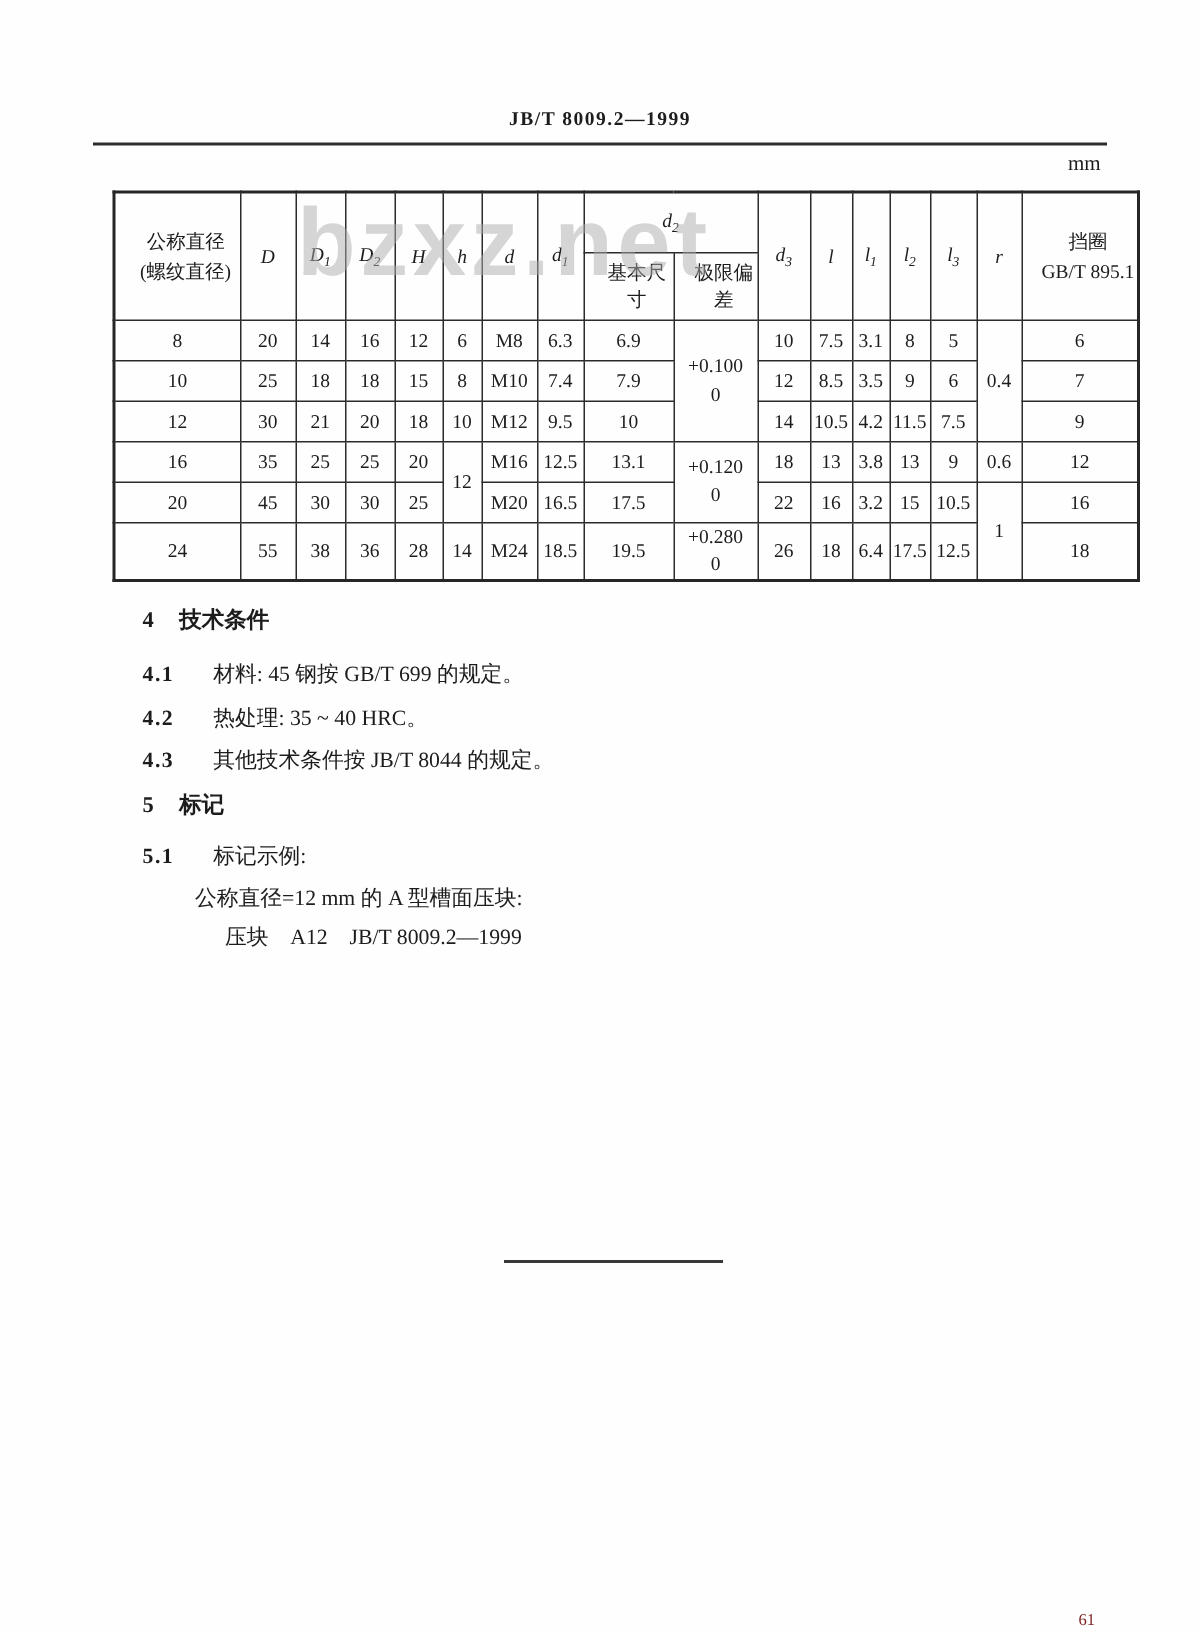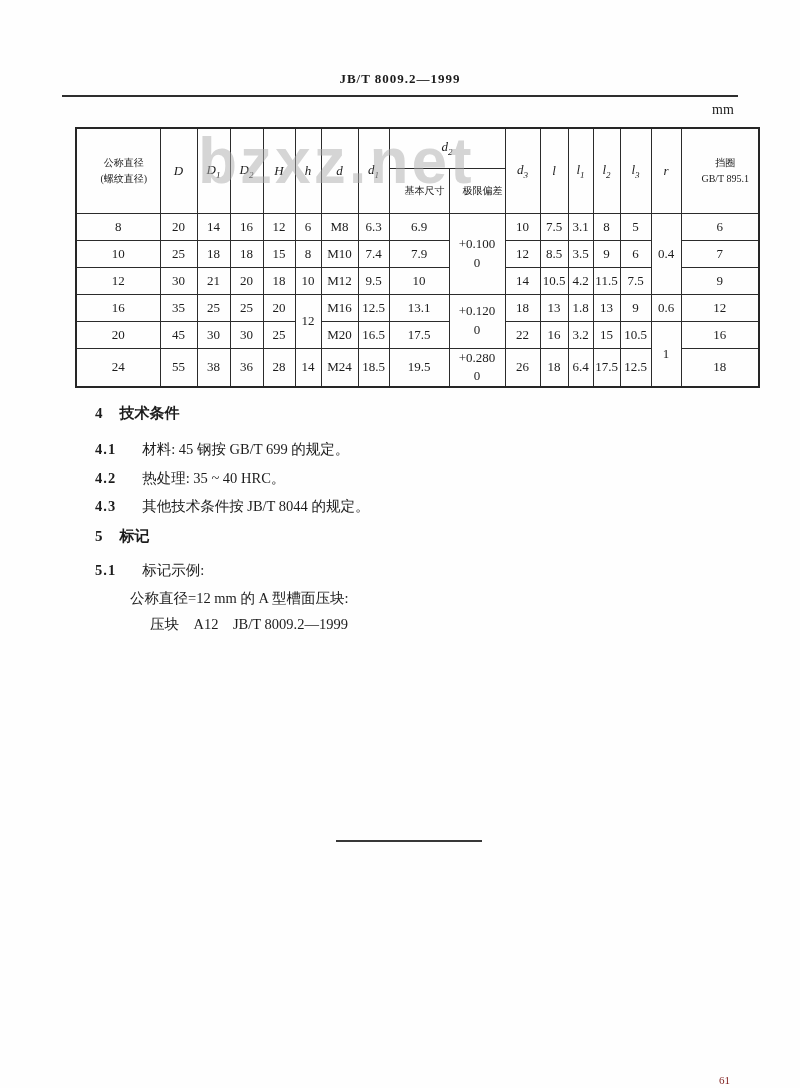--- a/index.html
+++ b/index.html
@@ -20,21 +20,21 @@
   }
   .table-wrap{position:absolute;top:127px;left:75px;}
   table{border-collapse:collapse;table-layout:fixed;width:683px;border:2px solid #262626;}
   th,td{
     border:1.5px solid #2b2b2b;text-align:center;vertical-align:middle;
     font-size:13px;font-weight:normal;padding:0;overflow:hidden;
   }
   thead tr.h1{height:40px;}
   thead tr.h2{height:45px;}
   tbody tr{height:27px;}
-  .zh{font-size:10px;padding-left:11px;}
+  .zh{font-size:13px;padding-left:11px;}
   .two-line div{line-height:1.55;}
   .sym{font-style:italic;font-family:Liberation Serif, serif;}
   .sym sub{font-size:9px;font-style:italic;}
   td.dev{white-space:pre-line;line-height:1.45;font-size:13px;}
   .clause{position:absolute;left:95px;font-size:14.5px;white-space:nowrap;}
   .clause .num{font-weight:bold;margin-right:26px;letter-spacing:1px;}
   .sec-title{font-weight:bold;font-size:15px;}
   .sec-title .num{margin-right:16px;}
   .indent1{left:130px;}
   .indent2{left:150px;}
@@ -162,21 +162,21 @@
           <td>25</td>
           <td>20</td>
           <td rowspan="2">12</td>
           <td>M16</td>
           <td>12.5</td>
           <td>13.1</td>
           <td rowspan="2" class="dev">+0.120
 0</td>
           <td>18</td>
           <td>13</td>
-          <td>1.8</td>
+          <td>3.8</td>
           <td>13</td>
           <td>9</td>
           <td>0.6</td>
           <td>12</td>
         </tr>
         <tr>
           <td>20</td>
           <td>45</td>
           <td>30</td>
           <td>30</td>

